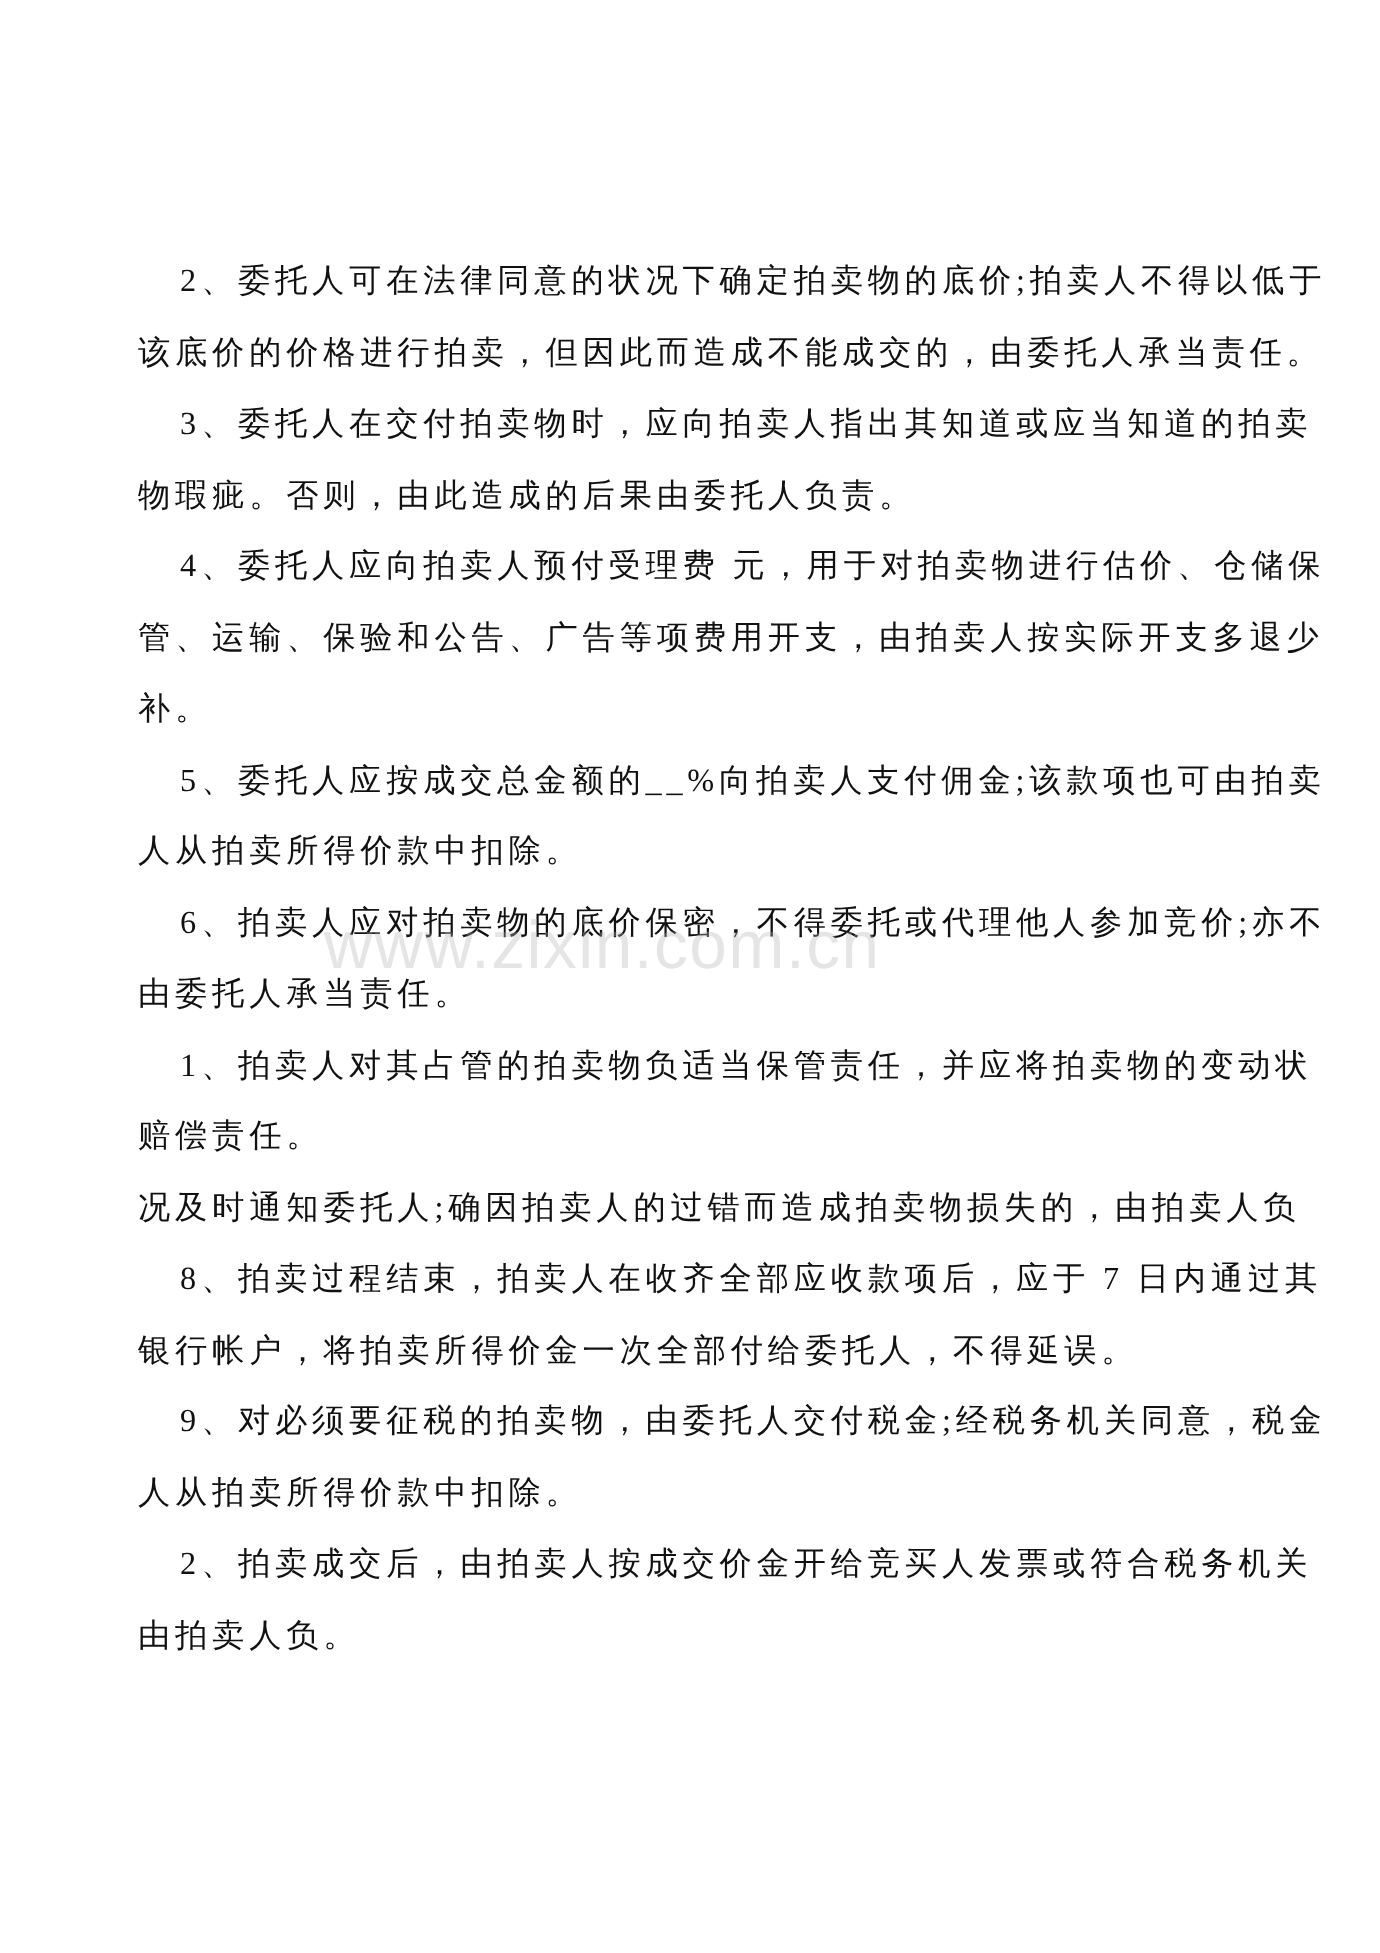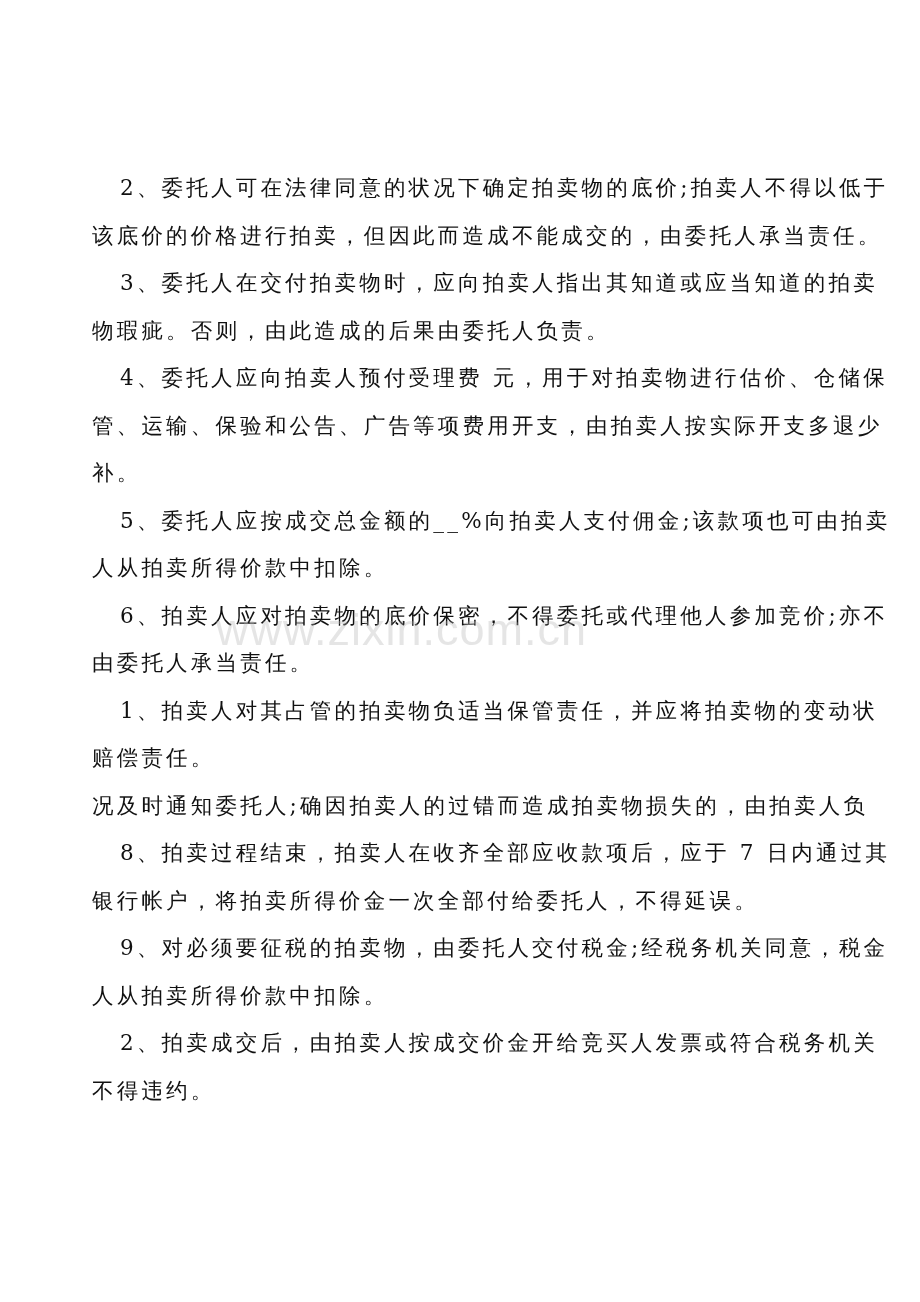--- a/index.html
+++ b/index.html
@@ -37,20 +37,21 @@
     text-indent: 28px;
     white-space: normal;
     word-break: break-all;
   }
   .para .line {
     display: block;
     height: 47.5px;
     white-space: nowrap;
     text-align: justify;
     text-align-last: justify;
+    font-family: Liberation Serif, serif;
   }
   .para .line.first {
     padding-left: 28px;
   }
   .para .line.last {
     text-align-last: left;
   }
   .para .line.full {
     text-align-last: justify;
   }
@@ -112,20 +113,20 @@
       <span class="line last">银行帐户，将拍卖所得价金一次全部付给委托人，不得延误。</span>
     </p>
 
     <p class="para">
       <span class="line first full">9、对必须要征税的拍卖物，由委托人交付税金;经税务机关同意，税金</span>
       <span class="line last">人从拍卖所得价款中扣除。</span>
     </p>
 
     <p class="para">
       <span class="line first full">2、拍卖成交后，由拍卖人按成交价金开给竞买人发票或符合税务机关</span>
-      <span class="line last">不得违约。</span>
+      <span class="line last">由拍卖人负。</span>
     </p>
 
 
   </div>
 
   <div class="watermark">www.zixin.com.cn</div>
 </div>
 
 </body></html>

